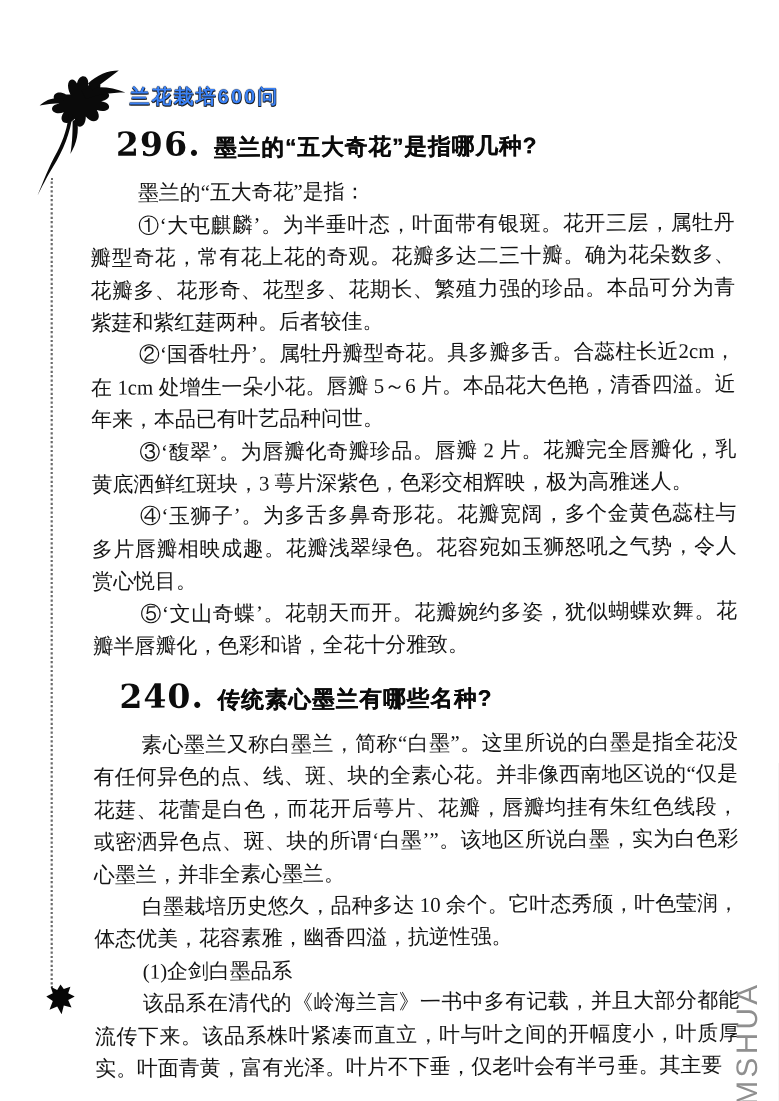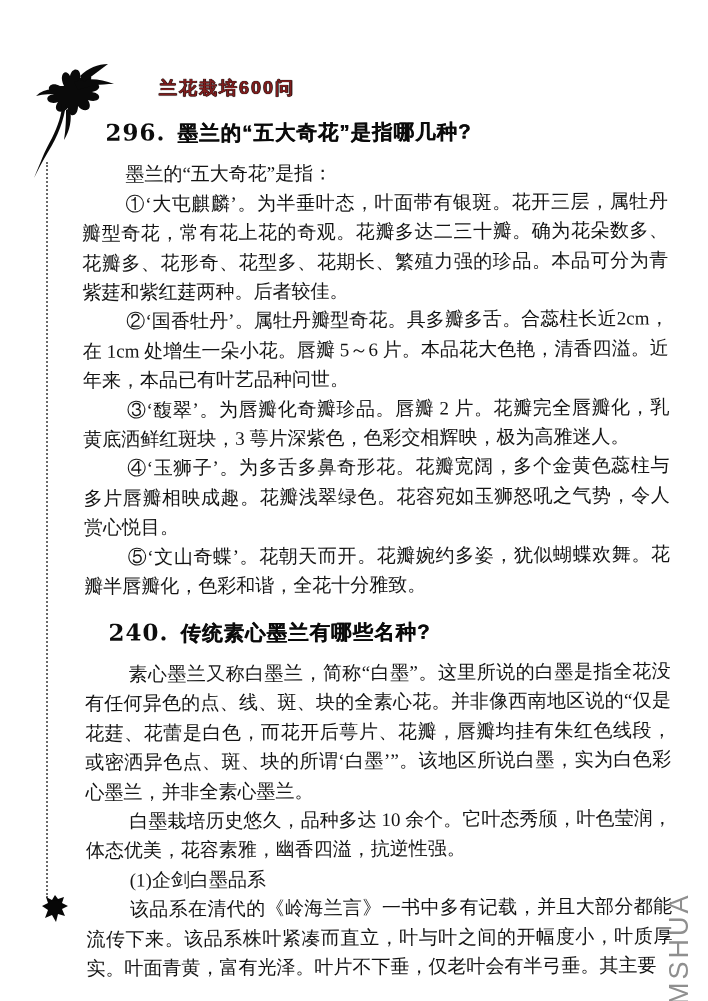--- a/index.html
+++ b/index.html
@@ -10,24 +10,23 @@
     overflow:hidden;
     font-family:"Liberation Serif","DejaVu Serif",serif;
     color:#141414;
   }
   
   .orchid{position:absolute;left:30px;top:60px;width:92px;height:122px;}
   
   .running-title{
     position:absolute;left:118px;top:76px;
     font-family:"Liberation Sans","DejaVu Sans",sans-serif;
-    font-weight:bold;font-size:18px;letter-spacing:2px;color:#7f1d1d;
+    font-weight:bold;font-size:18px;letter-spacing:2px;color:#3b82f6;
     text-shadow:0 0 1px #000,0.6px 0.4px 0 #222,-0.5px 0.3px 0 #333;
     filter:blur(.3px);
-    margin-left:41px;
   }
   
   .margin-rule{
     position:absolute;left:46px;top:162px;height:736px;width:0;
     border-left:2px dotted #4f4f4f;opacity:.85;
   }
   
   .ink-blot{position:absolute;left:42px;top:893px;width:26px;height:30px;}
   
   .watermark{
@@ -42,21 +41,21 @@
     transform:rotate(-0.35deg);
     font-size:19px;line-height:29.4px;
     text-align:justify;
   }
   .q-heading{
     display:flex;align-items:baseline;gap:12px;
     margin:0 0 12px 24px;
   }
   .q-number{
     font-family:"DejaVu Serif","Liberation Serif",serif;
-    font-size:23px;font-weight:600;letter-spacing:1px;color:#0d0d0d;
+    font-size:30px;font-weight:600;letter-spacing:1px;color:#0d0d0d;
   }
   .q-title{
     font-family:"Liberation Sans","DejaVu Sans",sans-serif;
     font-weight:bold;font-size:20.5px;color:#0b0b0b;letter-spacing:1px;
     text-shadow:0.4px 0 0 #111;
   }
   .content p{margin:0;text-indent:2.3em;}
   .content p.subhead{font-weight:normal;}
   .sect-gap{height:16px;}
 </style>

